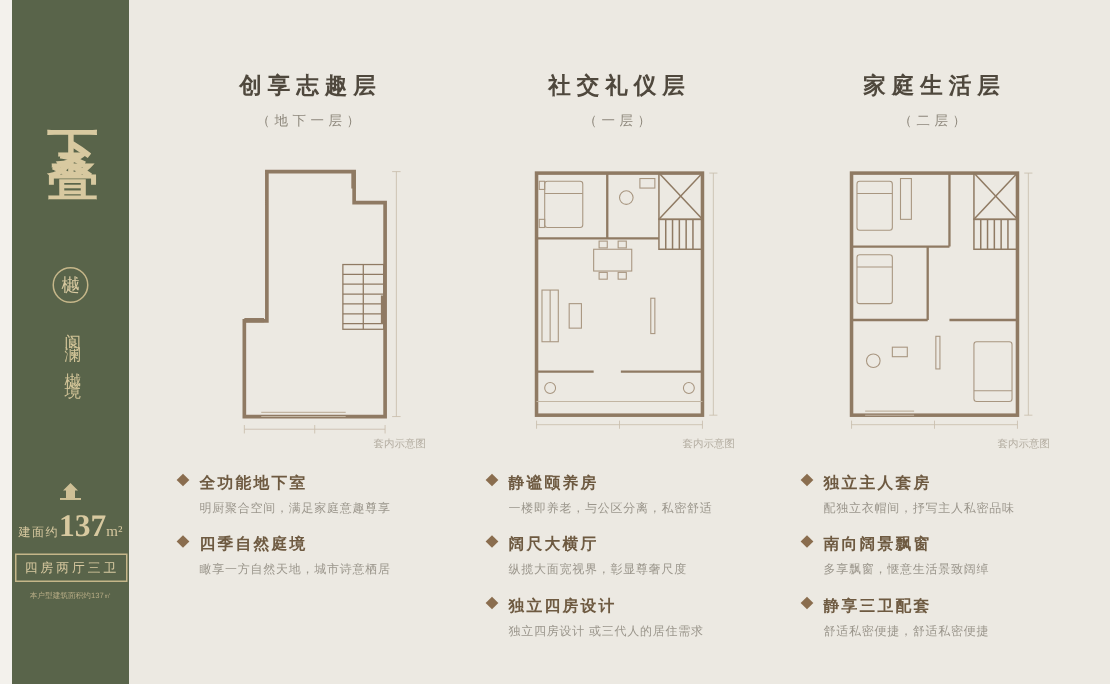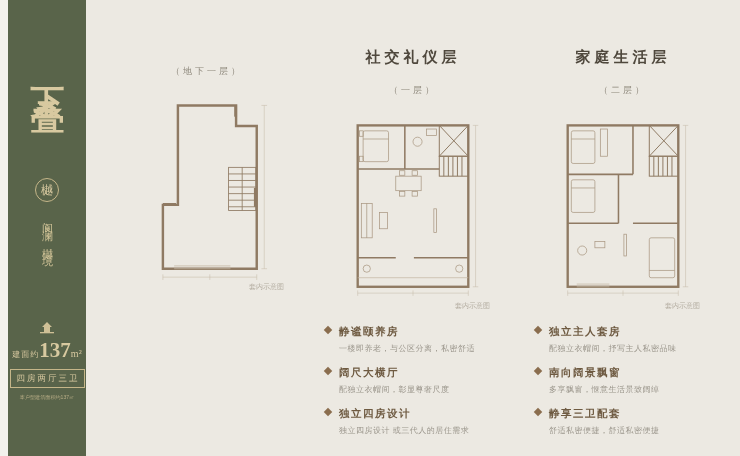--- a/index.html
+++ b/index.html
@@ -58,21 +58,21 @@
   .col { position:absolute; top:48px; width:190px; }
   .col-1 { left:112px; }
   .col-2 { left:318px; }
   .col-3 { left:528px; }
   .sec-title {
     text-align:center; font-size:15px; letter-spacing:4px;
     color:#4F483D; font-weight:bold; font-family:"Liberation Serif", serif;
   }
   .sec-sub {
     text-align:center; font-size:9px; letter-spacing:3px;
-    color:#8D877B; margin-top:17px;
+    color:#8D877B; margin-top:7px;
   }
   .plan-wrap {
     height:204px; margin-top:8px;
     display:flex; align-items:center; justify-content:center;
   }
   .plan-caption {
     text-align:right; font-size:7px; color:#B3ACA0;
     padding-right:18px; margin-top:-8px;
   }
   .bullets { margin-top:14px; padding-left:6px; }
@@ -117,20 +117,21 @@
       </svg>
       <div class="area-line">
         <span class="area-prefix">建面约</span><span class="area-number">137</span><span class="area-unit">m²</span>
       </div>
       <div class="spec-box">四房两厅三卫</div>
       <div class="band-note">本户型建筑面积约137㎡</div>
     </div>
   </div>
 
   <div class="col col-1">
+    <div class="sec-title">创享志趣层</div>
     <div class="sec-sub">（地下一层）</div>
     <div class="plan-wrap">
       <svg width="122" height="190" viewBox="0 0 130 200">
         <g stroke="#8F7A63" fill="none" stroke-width="2.6">
           <path d="M34,12 H96 V34 H118 V186 H18 V118 H34 Z"></path>
         </g>
         <g fill="#8F7A63" stroke="none">
           <rect x="94" y="12" width="3" height="12"></rect>
           <rect x="18" y="116" width="14" height="3"></rect>
           <rect x="115" y="100" width="3" height="20"></rect>
@@ -154,20 +155,32 @@
           <line x1="18" y1="192" x2="18" y2="198"></line>
           <line x1="68" y1="192" x2="68" y2="198"></line>
           <line x1="118" y1="192" x2="118" y2="198"></line>
           <line x1="126" y1="12" x2="126" y2="186"></line>
           <line x1="123" y1="12" x2="129" y2="12"></line>
           <line x1="123" y1="186" x2="129" y2="186"></line>
         </g>
       </svg>
     </div>
     <div class="plan-caption">套内示意图</div>
+    <div class="bullets">
+      <div class="bullet">
+        <span class="diamond"></span>
+        <div class="b-title">全功能地下室</div>
+        <div class="b-desc">明厨聚合空间，满足家庭意趣尊享</div>
+      </div>
+      <div class="bullet">
+        <span class="diamond"></span>
+        <div class="b-title">四季自然庭境</div>
+        <div class="b-desc">瞰享一方自然天地，城市诗意栖居</div>
+      </div>
+    </div>
   </div>
 
   <div class="col col-2">
     <div class="sec-title">社交礼仪层</div>
     <div class="sec-sub">（一层）</div>
     <div class="plan-wrap">
       <svg width="136" height="190" viewBox="0 0 150 200">
         <g stroke="#8F7A63" fill="none" stroke-width="2.6">
           <rect x="14" y="10" width="122" height="178"></rect>
         </g>
@@ -224,21 +237,21 @@
     <div class="plan-caption">套内示意图</div>
     <div class="bullets">
       <div class="bullet">
         <span class="diamond"></span>
         <div class="b-title">静谧颐养房</div>
         <div class="b-desc">一楼即养老，与公区分离，私密舒适</div>
       </div>
       <div class="bullet">
         <span class="diamond"></span>
         <div class="b-title">阔尺大横厅</div>
-        <div class="b-desc">配独立衣帽间，彰显尊奢尺度</div>
+        <div class="b-desc">纵揽大面宽视界，彰显尊奢尺度</div>
       </div>
       <div class="bullet">
         <span class="diamond"></span>
         <div class="b-title">独立四房设计</div>
         <div class="b-desc">独立四房设计 或三代人的居住需求</div>
       </div>
     </div>
   </div>
 
   <div class="col col-3">

